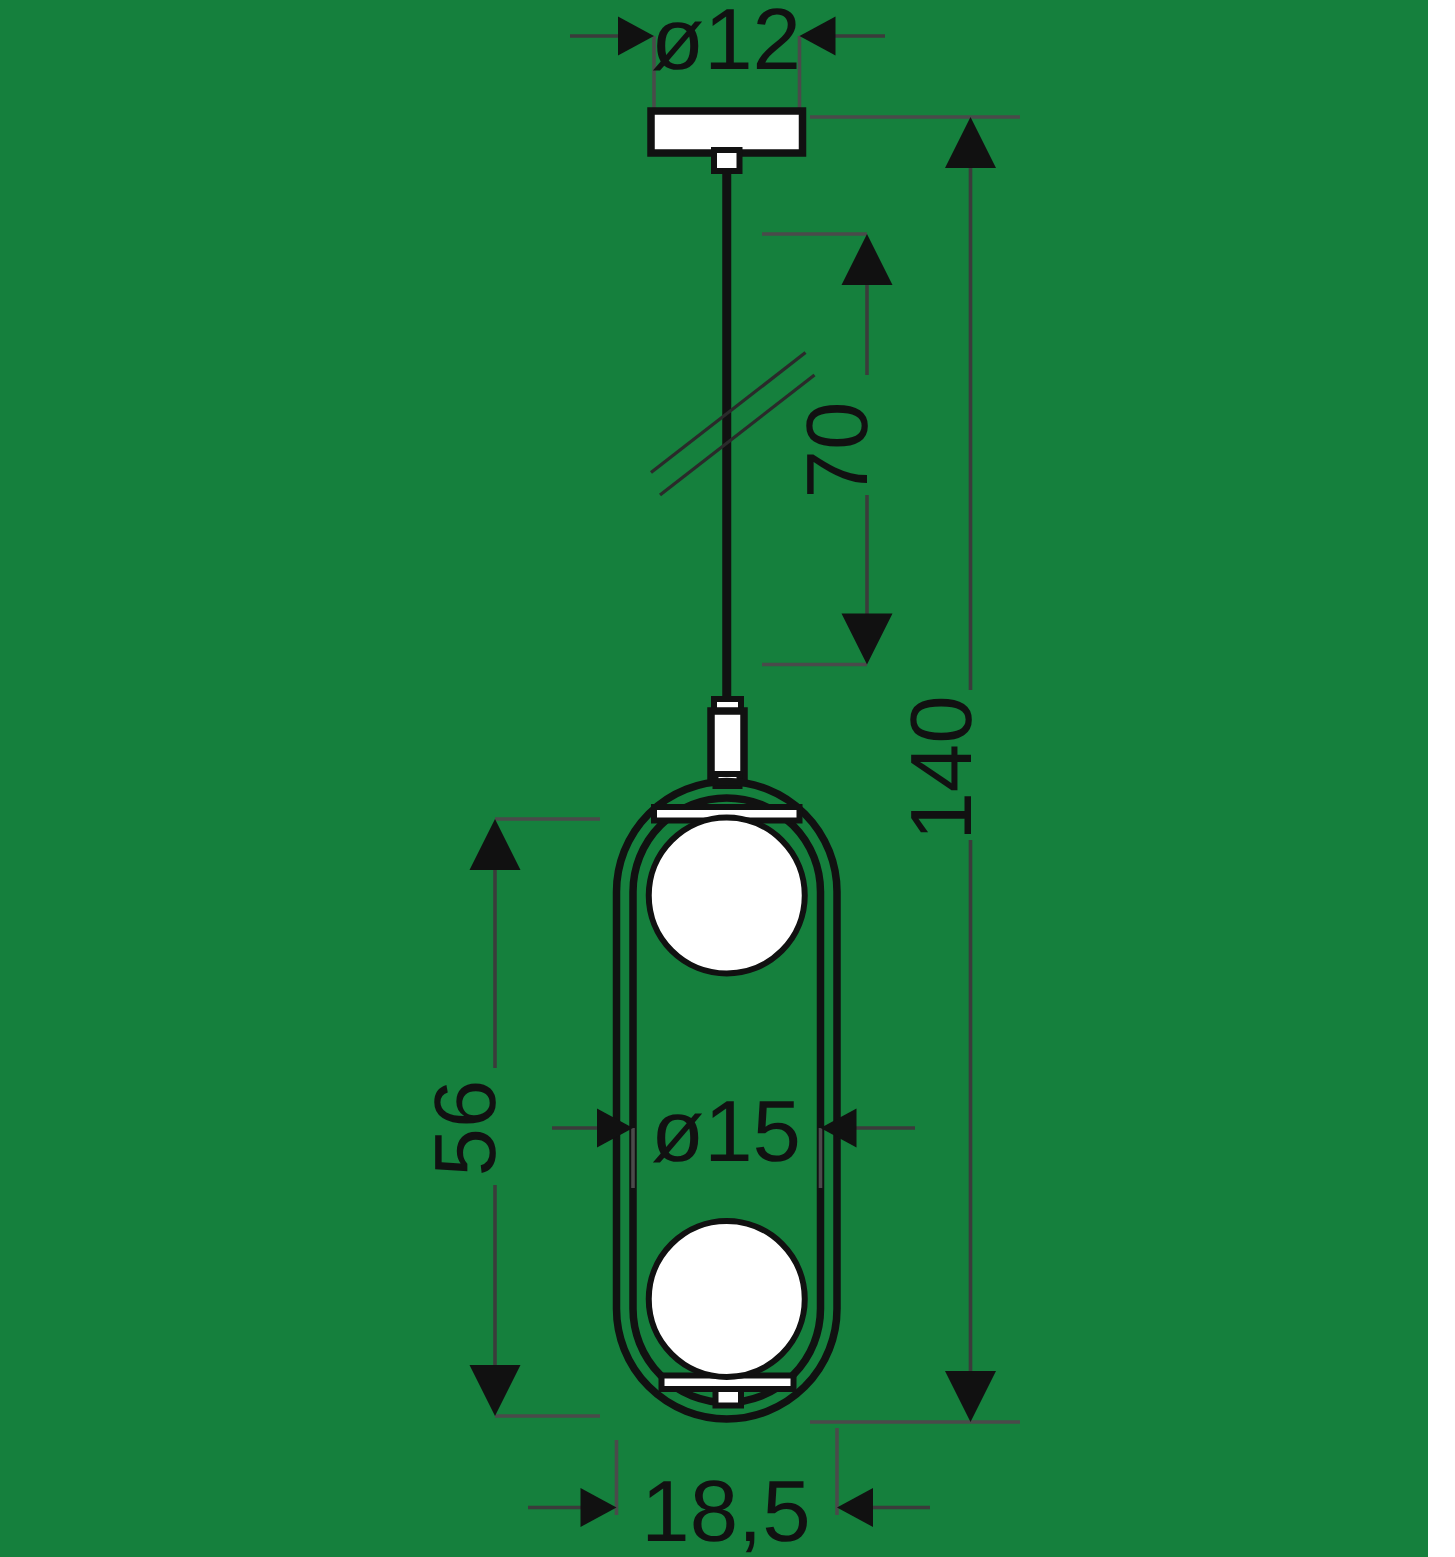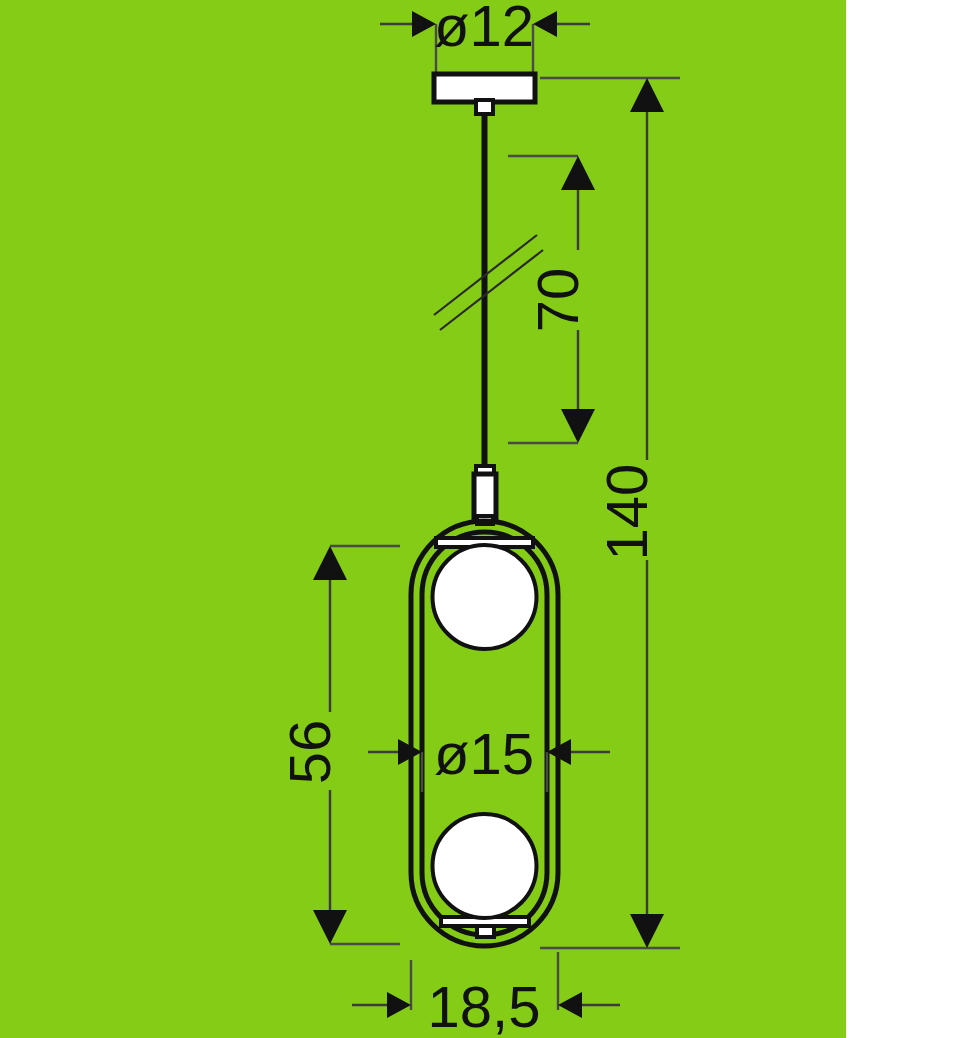--- a/index.html
+++ b/index.html
@@ -6,23 +6,23 @@
   html, body {
     margin: 0;
     padding: 0;
     background: #ffffff;
   }
   body {
     font-family: "Liberation Sans", sans-serif;
   }
   #drawing-root {
     position: relative;
-    width: 846px;
+    width: 952px;
     height: 1038px;
-    background: #84cc16;
+    background: #15803d;
     overflow: hidden;
   }
   svg.tech-drawing {
     display: block;
     width: 970px;
     height: 1038px;
   }
   .dim-text {
     font-family: "Liberation Sans", sans-serif;
     font-size: 58px;

